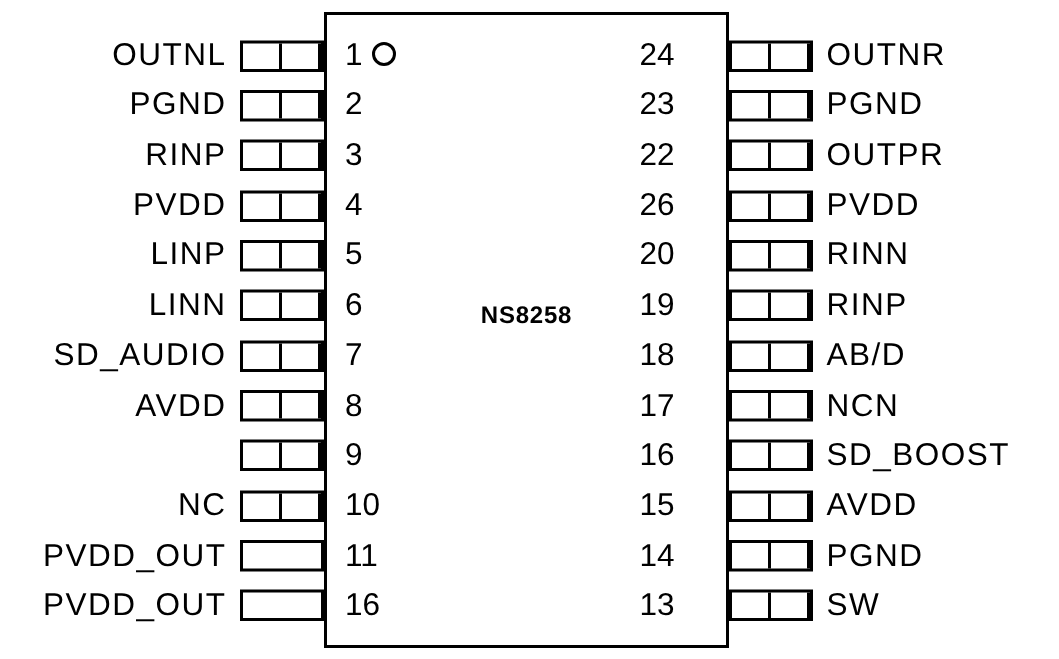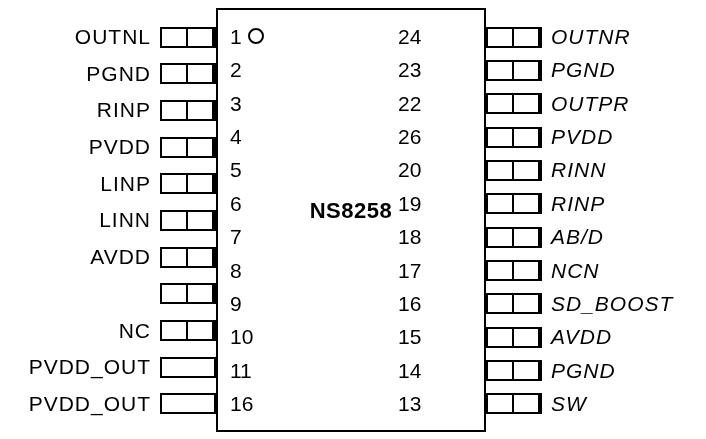--- a/index.html
+++ b/index.html
@@ -21,21 +21,21 @@
     border: 2px solid #000000;
     box-sizing: border-box;
     background: #ffffff;
   }
   .chip-name {
     position: absolute;
     left: 216px;
     top: 199px;
     width: 270px;
     text-align: center;
-    font-size: 22px;
+    font-size: 16px;
     font-weight: bold;
     letter-spacing: 0.5px;
     line-height: 24px;
   }
   .pin1-circle {
     position: absolute;
     left: 248px;
     top: 28px;
     width: 12px;
     height: 12px;
@@ -46,22 +46,22 @@
   .col {
     position: absolute;
     top: 26px;
     height: 389px;
     display: flex;
     flex-direction: column;
     justify-content: space-between;
   }
   .col-left-pins  { left: 0;     width: 216px; }
   .col-left-nums  { left: 230px; width: 44px;  }
-  .col-right-nums { left: 398px; width: 80px;  text-align: left; }
-  .col-right-pins { left: 486px; width: 220px; font-style: italic; }
+  .col-right-nums { left: 398px; width: 80px;  text-align: center; }
+  .col-right-pins { left: 486px; width: 220px; }
   .pin-row {
     display: flex;
     align-items: center;
     height: 22px;
   }
   .col-left-pins .pin-row { justify-content: flex-end; }
   .pin-label {
     font-size: 21px;
     line-height: 22px;
     letter-spacing: 1px;
@@ -131,20 +131,27 @@
       </div>
     <div class="pin-row">
         <span class="pin-label">LINP</span>
         <span class="pin-box double">
           <span class="half"></span>
           <span class="half"></span>
         </span>
       </div>
     <div class="pin-row">
         <span class="pin-label">LINN</span>
+        <span class="pin-box double">
+          <span class="half"></span>
+          <span class="half"></span>
+        </span>
+      </div>
+    <div class="pin-row">
+        <span class="pin-label">SD_AUDIO</span>
         <span class="pin-box double">
           <span class="half"></span>
           <span class="half"></span>
         </span>
       </div>
     <div class="pin-row">
         <span class="pin-label">AVDD</span>
         <span class="pin-box double">
           <span class="half"></span>
           <span class="half"></span>

